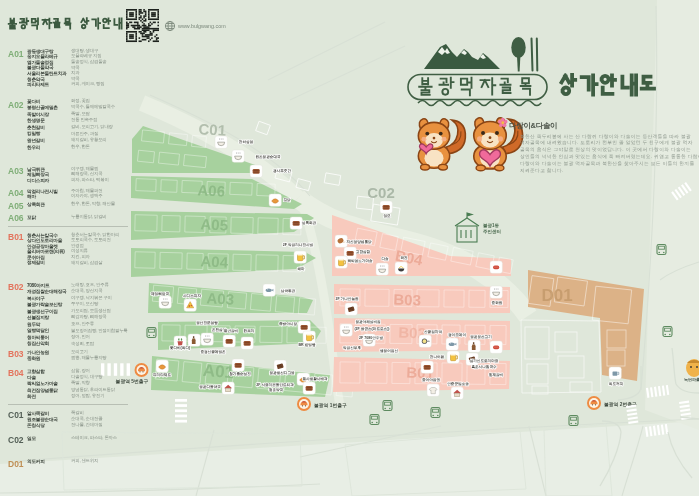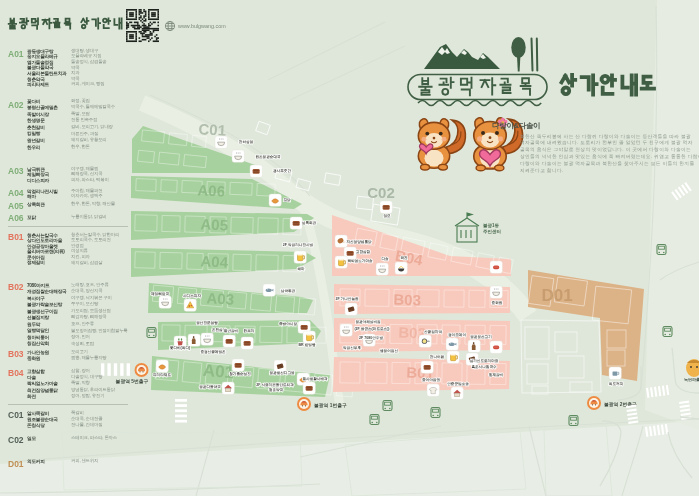--- a/index.html
+++ b/index.html
@@ -796,21 +796,21 @@
       </g>
 <g>
         <path d="M565.3 75.8 L561.5 82.4 M565.3 75.8 L569.0 82.4 M572.1 74.9 L572.1 85.5 M572.1 79.8 L575.2 79.8 M562.6 90.8 a3.3 3.3 0 1 0 6.6 0 a3.3 3.3 0 1 0 -6.6 0" fill="none" stroke="#3f5e43" stroke-width="3.80" stroke-linecap="square" opacity="1.0"></path>
         <path d="M581.7 77.1 L588.7 77.1 L588.7 89.5 M593.1 75.4 L593.1 94.7 M593.1 84.2 L596.6 84.2" fill="none" stroke="#3f5e43" stroke-width="3.80" stroke-linecap="square" opacity="1.0"></path>
         <path d="M601.6 79.3 a3.5 3.5 0 1 0 7.0 0 a3.5 3.5 0 1 0 -7.0 0 M612.0 75.4 L612.0 85.5 M612.0 79.8 L615.0 79.8 M602.7 87.7 L602.7 93.9 L612.4 93.9" fill="none" stroke="#3f5e43" stroke-width="3.80" stroke-linecap="square" opacity="1.0"></path>
         <path d="M622.4 76.7 L622.4 87.7 L627.7 87.7 M631.7 75.4 L631.7 94.7 M636.1 75.4 L636.1 94.7 M631.7 83.7 L636.1 83.7" fill="none" stroke="#3f5e43" stroke-width="3.80" stroke-linecap="square" opacity="1.0"></path>
         <path d="M650.5 76.7 L643.5 76.7 L643.5 82.9 L650.5 82.9 M647.4 85.1 L647.4 88.6 M641.7 88.6 L654.0 88.6" fill="none" stroke="#3f5e43" stroke-width="3.80" stroke-linecap="square" opacity="1.0"></path>
       </g>
 </svg>
 
-<div class="abs" style="left:492px;top:120.5px;font-size:7.5px;font-weight:bold;color:#4a5248;letter-spacing:-0.3px;">다랑이&amp;다솔이</div>
+<div class="abs" style="left:509px;top:120.5px;font-size:7.5px;font-weight:bold;color:#4a5248;letter-spacing:-0.3px;">다랑이&amp;다솔이</div>
 
 <div class="abs" style="left:520px;top:133.5px;font-size:4.7px;line-height:6.85px;color:#8a948a;letter-spacing:0.35px;white-space:nowrap;">
 북한산 족두리봉에 사는 산 다람쥐 다랑이와 다솔이는 등산객들을 따라 불광<br>
 먹자골목에 내려왔습니다. 도토리가 전부인 줄 알았던 두 친구에게 불광 먹자<br>
 골목의 음식은 그야말로 천상의 맛이었답니다. 이 곳에서 다랑이와 다솔이는<br>
 상인들의 넉넉한 인심과 맛있는 음식에 푹 빠져버렸는데요. 귀엽고 통통한 다람쥐<br>
 다랑이와 다솔이는 불광 먹자골목과 북한산을 찾아주시는 모든 이들의 한끼를<br>
 지켜준다고 합니다.
 </div>
 

